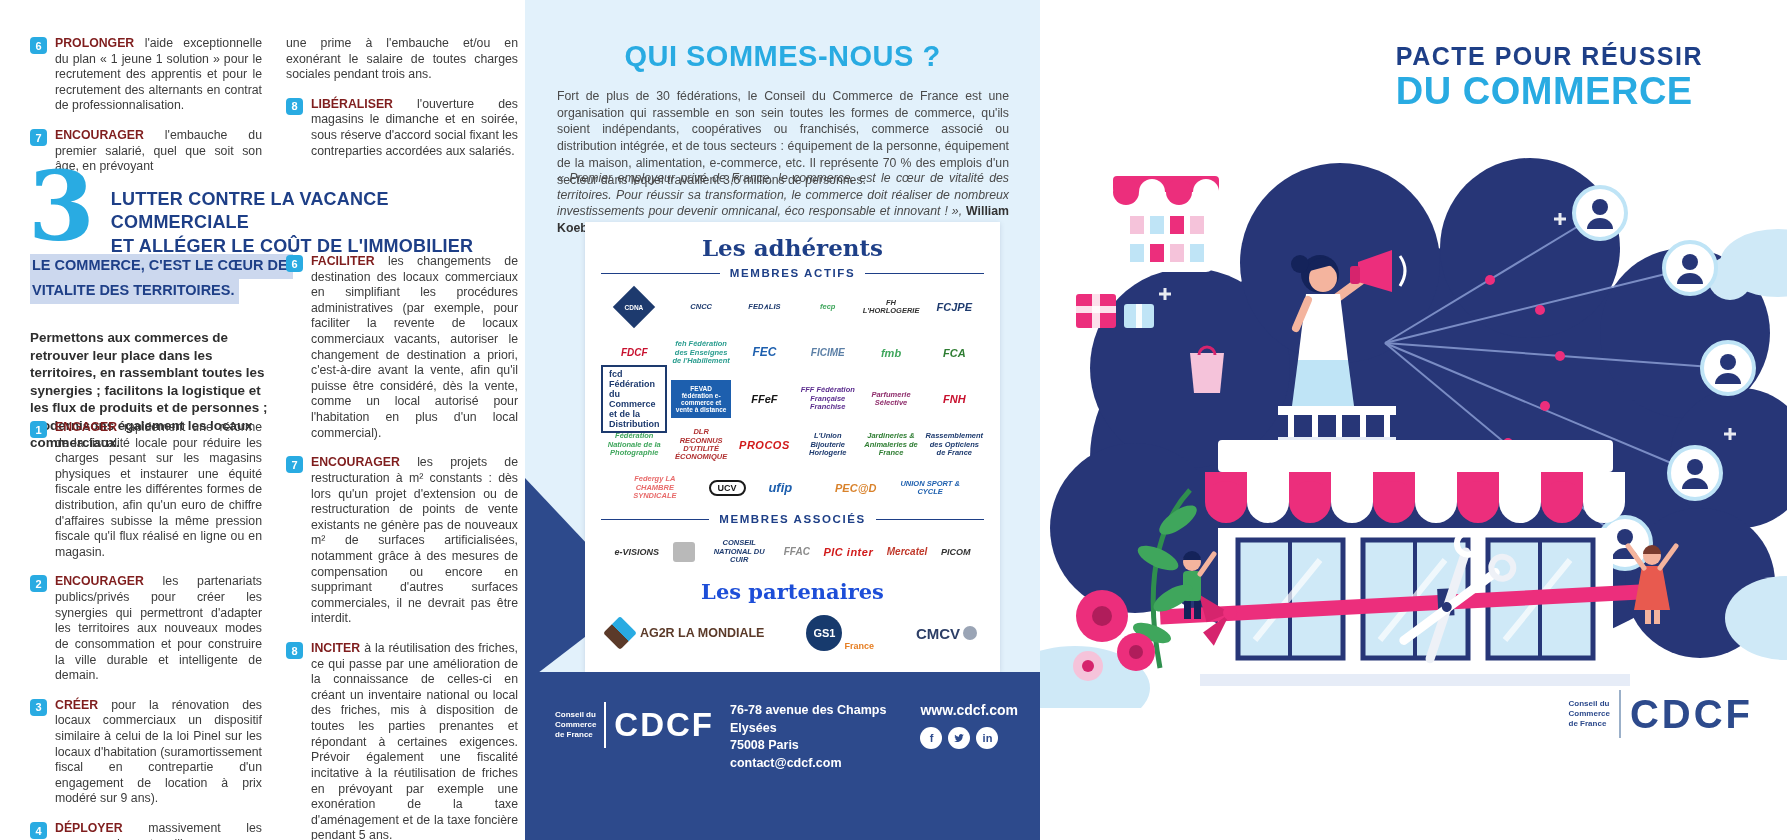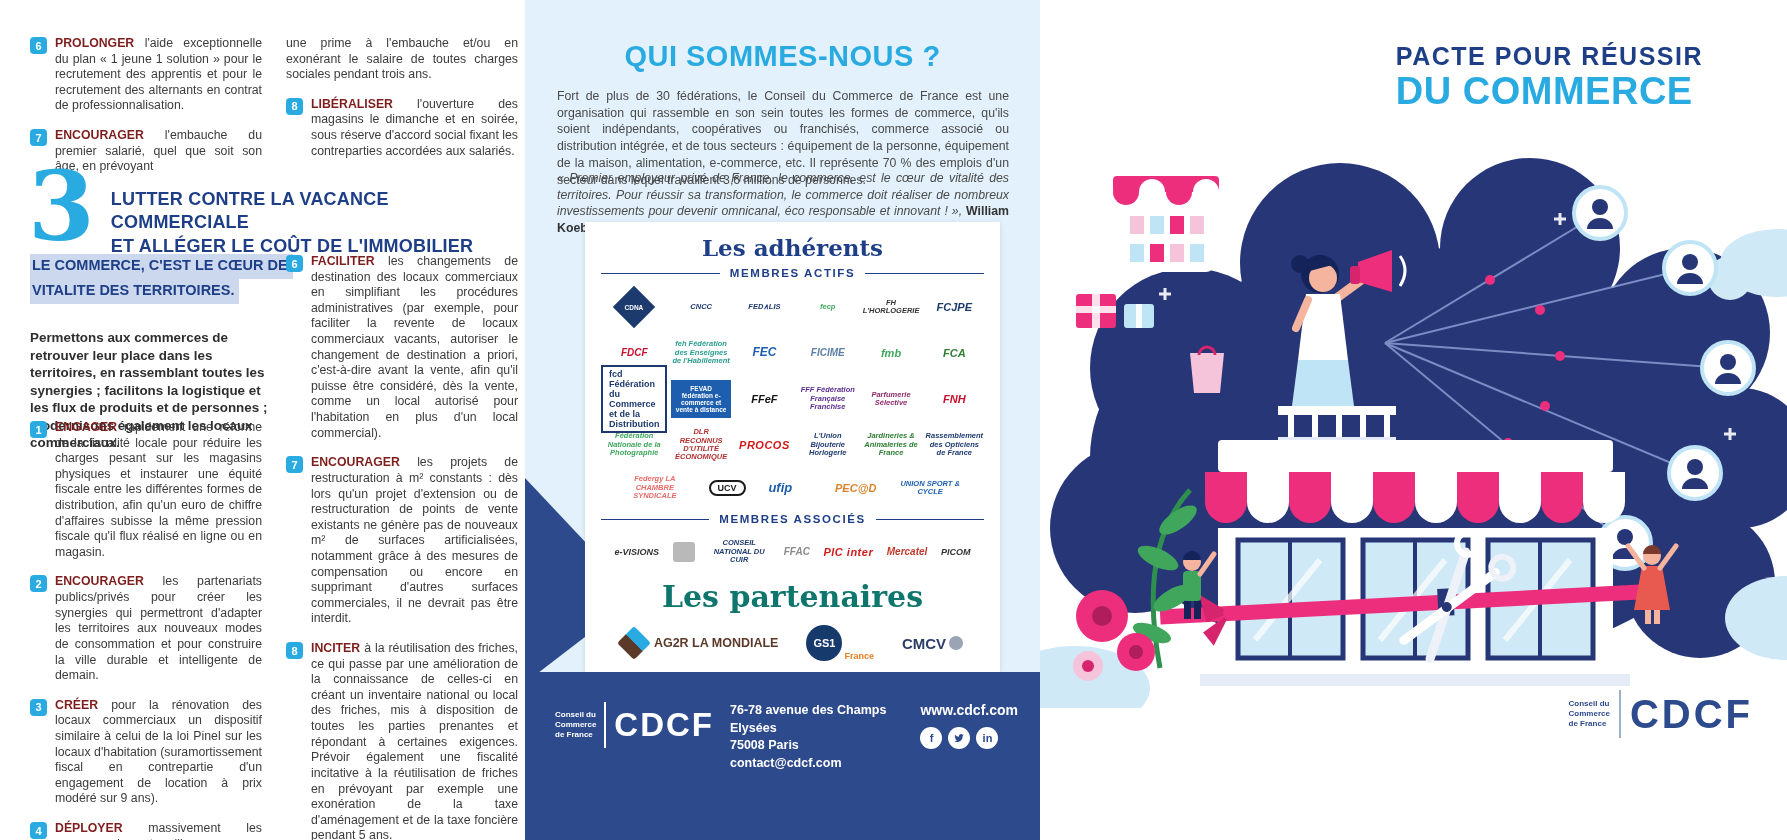--- a/index.html
+++ b/index.html
@@ -51,22 +51,22 @@
   .c-teal{color:#2a9d8f;} .c-blue{color:#1d5fae;} .c-steel{color:#5b7fa6;} .c-black{color:#161616;}
   .c-purple{color:#5b2d8e;} .c-magenta{color:#8e2d6b;} .c-orange{color:#d9822b;margin-left:20px;} .c-dlr{color:#b03030;}
   .c-gray{color:#8a8a8a;} .c-salmon{color:#e86a6a;} .c-dark{color:#333;} .c-brick{color:#c0392b;}
   .c-procos{color:#d11a1a;font-style:italic;font-size:11px;letter-spacing:0.5px;}
   .chip-cdna{width:30px;height:30px;background:#1d3a6e;transform:rotate(45deg);display:flex;align-items:center;justify-content:center;}
   .chip-cdna span{transform:rotate(-45deg);color:#fff;font-size:6.5px;font-weight:bold;}
   .chip-blue{background:#1d5fae;color:#fff;padding:5px 4px;font-size:6.5px;font-weight:bold;text-align:center;line-height:1.1;max-width:56px;}
   .chip-ucv{border:2px solid #1a1a1a;border-radius:12px;padding:1px 7px;font-size:9px;font-weight:800;color:#1a1a1a;}
   .chip-fcd{border:2px solid #1d3a6e;padding:2px 6px;font-size:9px;font-weight:800;color:#1d3a6e;}
   .graymark{width:22px;height:20px;background:#b9b9b9;border-radius:3px;}
-  .partn-title{font-family:"DejaVu Serif",serif;font-size:30px;font-weight:bold;color:#0f766e;text-align:center;margin:6px 0 4px 0;}
-  .partn-row{display:flex;justify-content:center;align-items:center;gap:28px;height:50px;}
+  .partn-title{font-family:"DejaVu Serif",serif;font-size:21px;font-weight:bold;color:#1d4ed8;text-align:center;margin:6px 0 4px 0;}
+  .partn-row{display:flex;justify-content:center;align-items:center;gap:42px;height:50px;}
   .ag2r{display:flex;align-items:center;gap:8px;font-size:12.5px;font-weight:800;color:#5b3a29;}
   .diamond{width:24px;height:24px;border-radius:3px;transform:rotate(45deg);
            background:linear-gradient(to bottom,#29abe2 50%,#5b3a29 50%);}
   .gs1{display:flex;align-items:flex-end;gap:2px;}
   .gs1-circle{width:36px;height:36px;border-radius:50%;background:#173a6d;color:#fff;font-size:11px;
               font-weight:bold;display:flex;align-items:center;justify-content:center;}
   .gs1-sub{color:#e67e22;font-size:9px;font-weight:bold;}
   .cmcv{font-size:15px;font-weight:800;color:#2c3e66;display:flex;align-items:center;gap:3px;}
   .cmcv .dot{width:14px;height:14px;border-radius:50%;background:#9aa4b5;}
 

